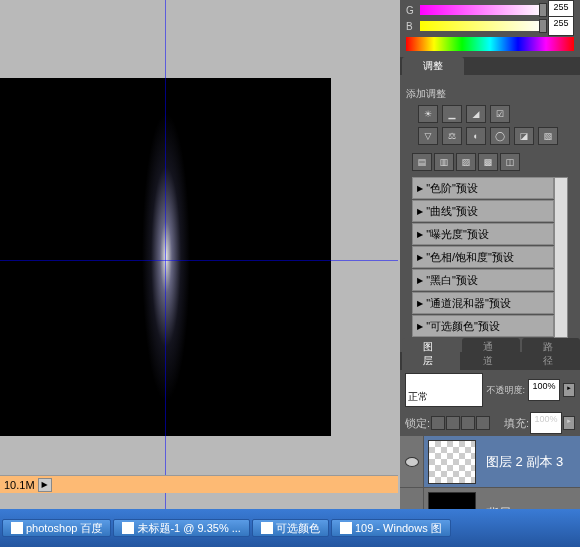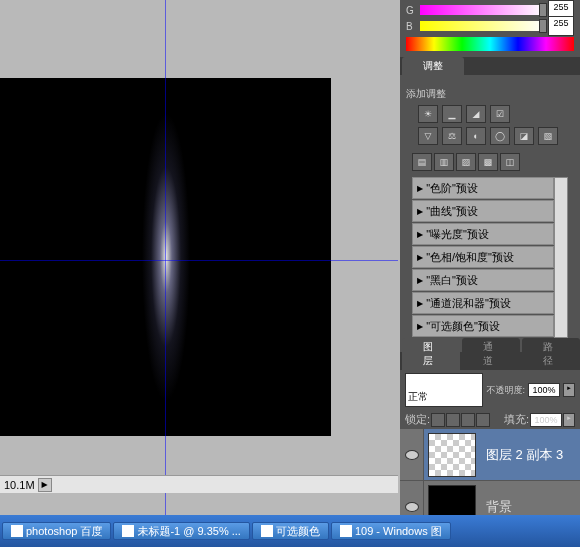--- a/index.html
+++ b/index.html
@@ -2,23 +2,23 @@
 <html><head>
 <meta charset="utf-8">
 <style>
 *{margin:0;padding:0;box-sizing:border-box;font-family:"Microsoft YaHei",sans-serif;font-size:11px}
 body{background:#b9b9b9;width:580px;height:547px;overflow:hidden;position:relative}
 .canvas-area{position:absolute;left:0;top:0;width:400px;height:520px;background:#b9b9b9}
 .canvas{position:absolute;left:0;top:78px;width:331px;height:358px;background:#000}
 .streak{position:absolute;left:50%;top:0;width:60px;height:100%;transform:translateX(-50%);background:radial-gradient(ellipse 30px 180px at center,rgba(255,255,255,0.9) 0%,rgba(200,200,255,0.5) 20%,rgba(100,100,150,0.2) 50%,transparent 80%)}
 .guide-v{position:absolute;left:165px;top:0;width:1px;height:520px;background:#00f;opacity:.5}
 .guide-h{position:absolute;left:0;top:260px;width:398px;height:1px;background:#00f;opacity:.5}
-.status-bar{position:absolute;left:0;bottom:27px;height:18px;width:398px;background:#e5e5e5;border-top:1px solid #999;display:flex;align-items:center;padding:0 4px;font-size:10px}
+.status-bar{position:absolute;left:0;bottom:27px;height:18px;width:398px;background:#fdba74;border-top:1px solid #999;display:flex;align-items:center;padding:0 4px;font-size:10px}
 .scroll-btn{width:14px;height:14px;background:#ccc;border:1px solid #888;margin-left:3px;text-align:center;line-height:12px;font-size:8px}
-.taskbar{position:absolute;left:0;bottom:0;width:100%;height:32px;background:linear-gradient(#3a7bd5,#2456a0);display:flex;align-items:center}
+.taskbar{position:absolute;left:0;bottom:0;width:100%;height:38px;background:linear-gradient(#3a7bd5,#2456a0);display:flex;align-items:center}
 .task-item{height:18px;padding:0 8px;margin-left:2px;background:linear-gradient(#5a9be5,#3476c0);border:1px solid #2456a0;border-radius:2px;color:#fff;font-size:10px;line-height:16px;display:flex;align-items:center;gap:3px}
 .task-icon{width:12px;height:12px;background:#fff;display:inline-block}
 .right-col{position:absolute;right:0;top:0;width:180px;height:525px;background:#535353;display:flex;flex-direction:column}
 .vtools{position:absolute;left:400px;top:0;width:24px;height:525px;background:#535353;border-right:1px solid #333;display:flex;flex-direction:column;align-items:center;gap:6px;padding-top:10px}
 .vtool{width:18px;height:18px;background:#666;border:1px solid #444;display:flex;align-items:center;justify-content:center;color:#ccc;font-size:10px}
 .color-panel{background:#535353;padding:2px 6px 6px}
 .slider-row{display:flex;align-items:center;height:16px;gap:4px}
 .slider-label{color:#ccc;width:10px;font-size:10px}
 .slider-track{flex:1;height:10px;position:relative}
 .slider-g{background:linear-gradient(to right,#f0f,#fff)}
@@ -37,21 +37,21 @@
 .preset-item{display:flex;align-items:center;height:22px;background:#ababab;border:1px solid #888;margin-bottom:1px;padding:0 4px;color:#000;font-size:10px;gap:3px}
 .preset-arrow{font-size:8px}
 .preset-scroll{width:14px;background:#ddd;border:1px solid #888}
 .preset-wrap{display:flex;margin:2px 6px}
 .preset-col{flex:1}
 .small-icon-row{display:flex;gap:2px;padding:4px 6px;justify-content:flex-start}
 .layers-panel{background:#535353;flex:1;display:flex;flex-direction:column}
 .layer-opts{display:flex;align-items:center;padding:3px 5px;gap:3px}
 .layer-select{flex:1;height:16px;background:#fff;border:1px solid #333;font-size:10px;padding:16px 2px}
 .opacity-label{color:#ccc;font-size:9px}
-.opacity-val{width:32px;height:14px;background:#fff;border:1px solid #333;font-size:9px;text-align:center;line-height:12px}
+.opacity-val{width:32px;height:22px;background:#fff;border:1px solid #333;font-size:9px;text-align:center;line-height:12px}
 .opacity-btn{width:12px;height:14px;background:#999;border:1px solid #333;font-size:7px;text-align:center}
 .lock-row{display:flex;align-items:center;padding:2px 5px;gap:1px;color:#ccc;font-size:9px}
 .lock-icon{width:14px;height:14px;background:#666;border:1px solid #333}
 .layer-list{flex:1;background:#747474;overflow:hidden}
 .layer-item{display:flex;align-items:center;height:52px;border-bottom:1px solid #555}
 .layer-item.selected{background:#5a7aa8}
 .layer-eye{width:24px;height:100%;display:flex;align-items:center;justify-content:center;background:#747474;border-right:1px solid #555}
 .eye-icon{width:14px;height:10px;border:1px solid #333;border-radius:50%;background:#ccc}
 .layer-thumb{width:48px;height:44px;margin:0 4px;background:#fff;border:1px solid #333;position:relative}
 .checker{background-image:repeating-conic-gradient(#ccc 0 25%,#fff 0 50%);background-size:12px 12px}

